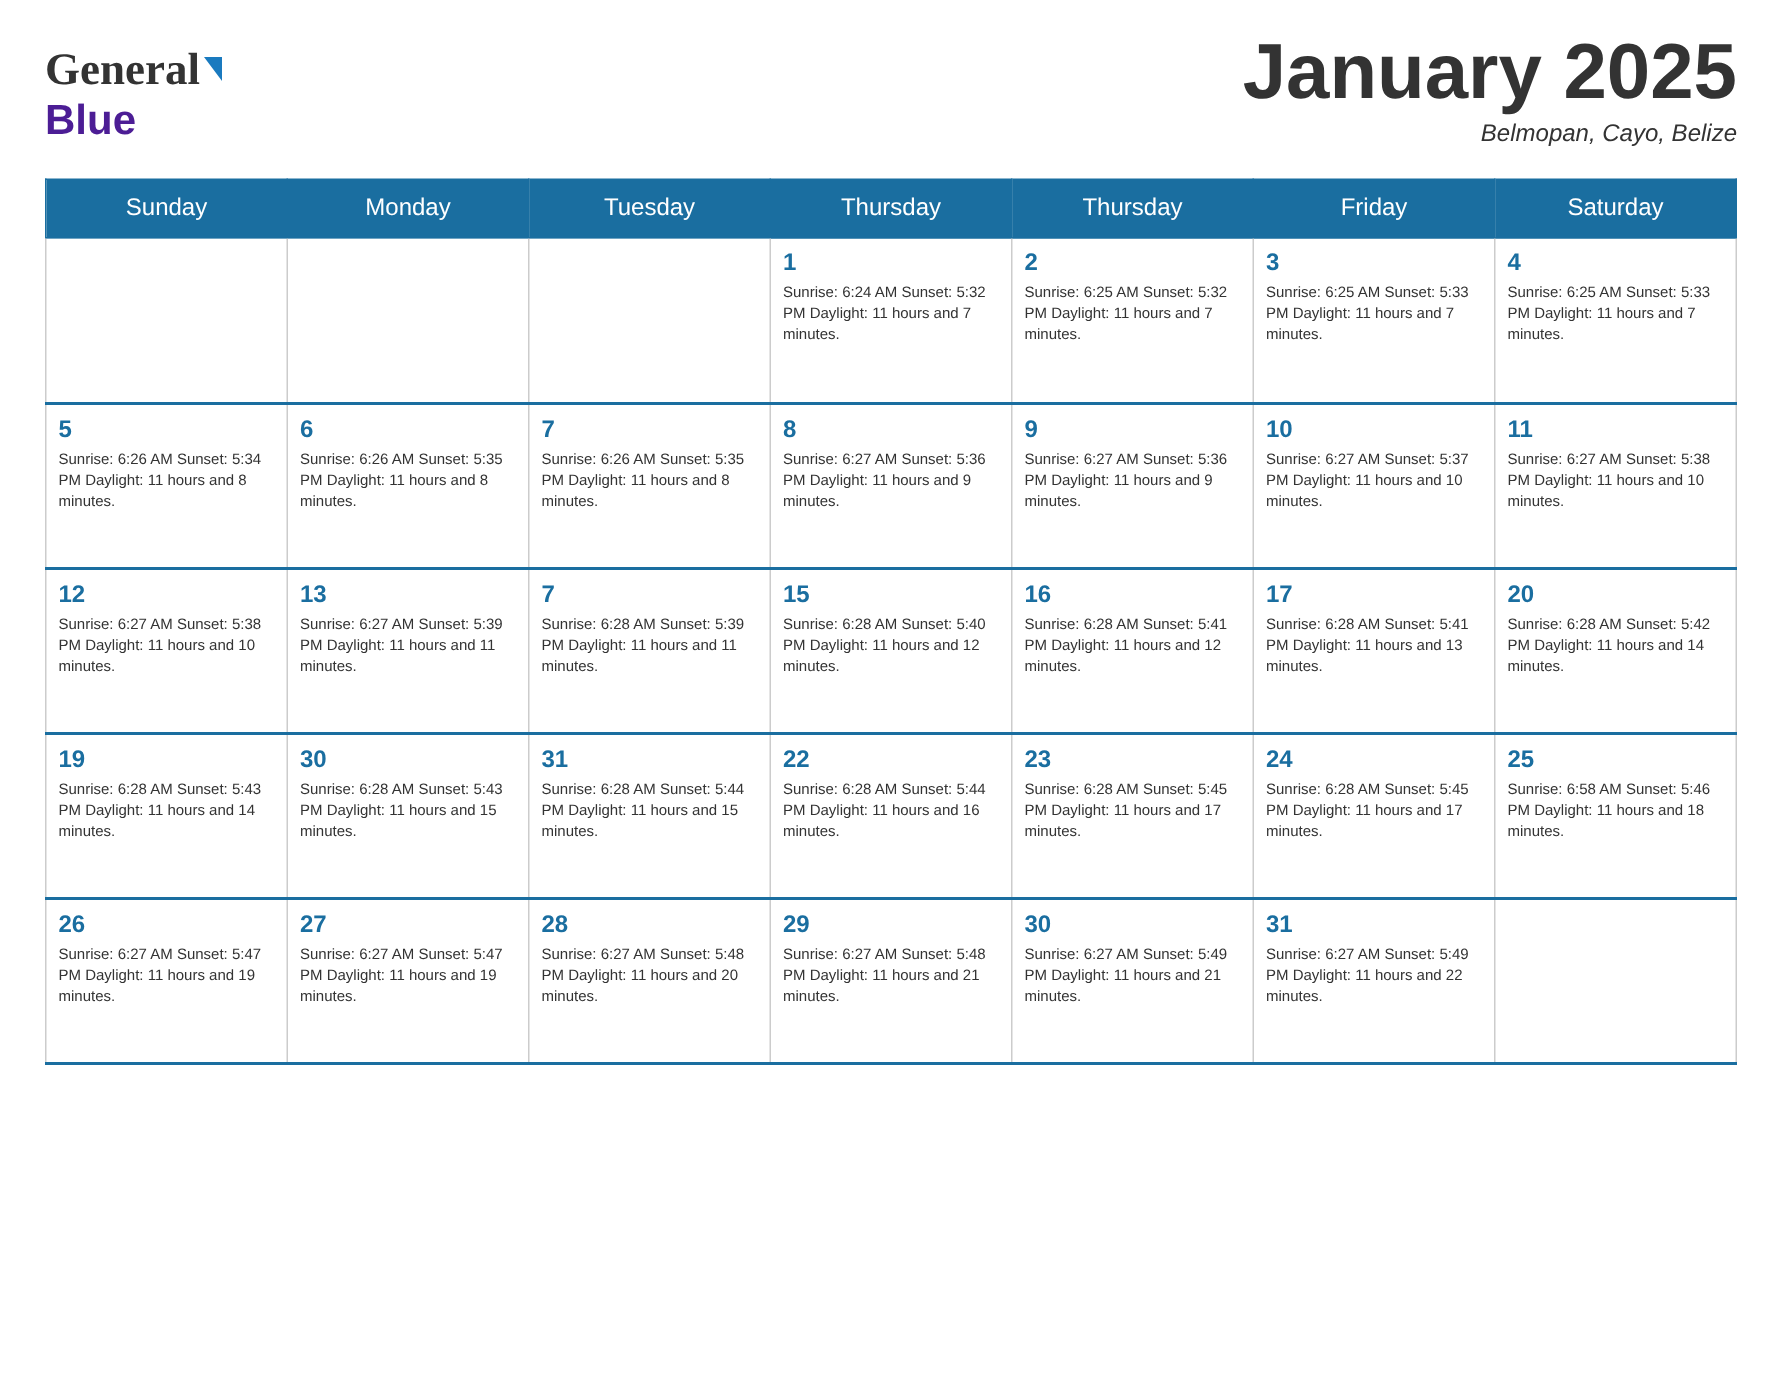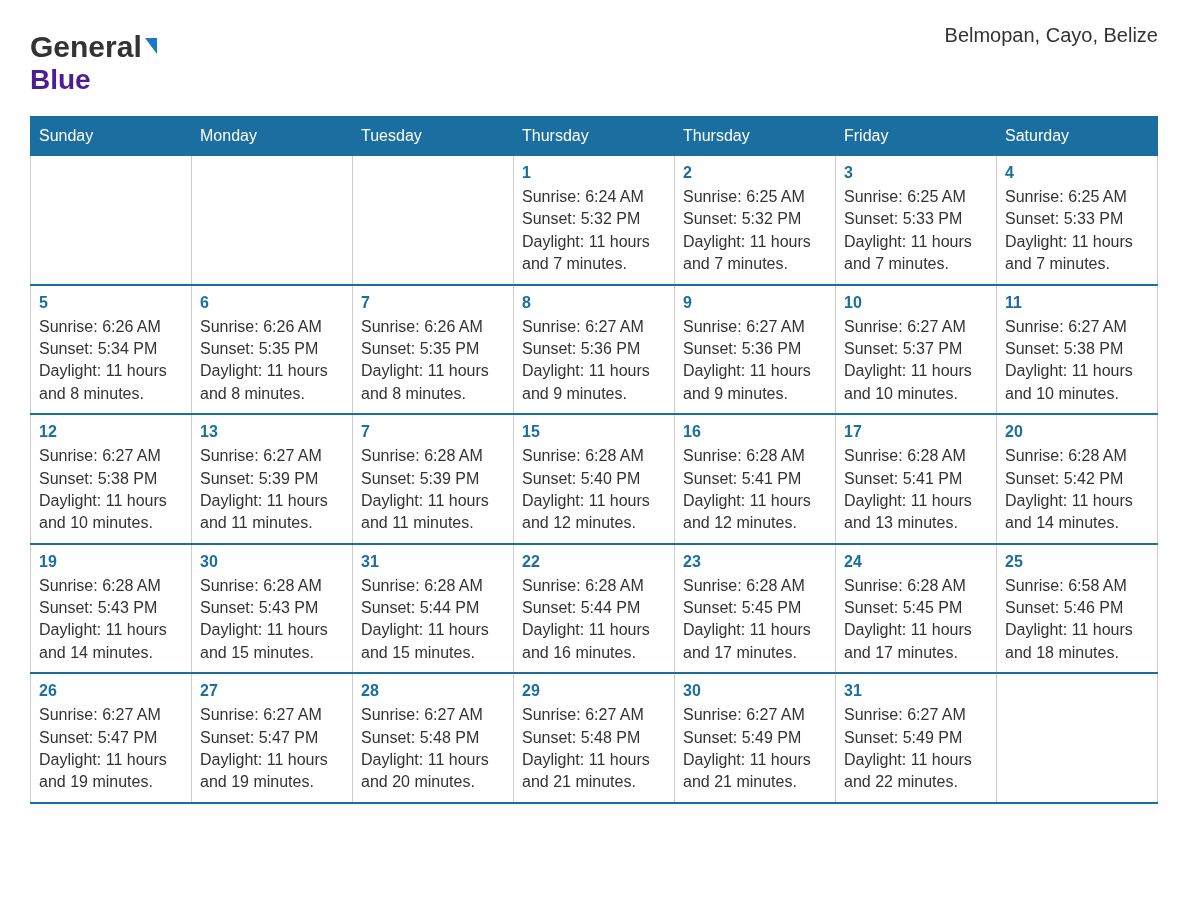--- a/index.html
+++ b/index.html
@@ -37,35 +37,36 @@
     .title-area {
       text-align: right;
     }
     .calendar-title {
       font-size: 52px;
       font-weight: bold;
       color: #333;
       line-height: 1.1;
     }
     .calendar-subtitle {
-      font-size: 20px;
+      font-size: 16px;
       color: #333;
       margin-top: 4px;
+      font-style: italic;
     }
     table {
       width: 100%;
       border-collapse: collapse;
     }
     thead tr th {
       background-color: #1a6ea0;
       color: #fff;
       padding: 10px 8px;
       font-size: 16px;
       font-weight: normal;
-      text-align: left;
+      text-align: center;
       border: 1px solid #1a6ea0;
     }
     tbody tr td {
       vertical-align: top;
       padding: 8px;
       border: 1px solid #ccc;
       width: 14.28%;
       min-height: 110px;
       height: 110px;
     }
@@ -73,40 +74,41 @@
       border-bottom: 2px solid #1a6ea0;
     }
     .day-num {
       font-size: 16px;
       font-weight: bold;
       color: #1a6ea0;
       display: block;
       margin-bottom: 4px;
     }
     .day-info {
-      font-size: 16px;
+      font-size: 10px;
       color: #333;
       line-height: 1.4;
     }
     .empty-cell {
       background: #fff;
     }
   </style>
 </head>
 <body>
 
 <div class="header-area">
   <div class="logo">
     <div class="logo-line1">
-      <span style="color:#333;font-size:30px;font-weight:bold;">General</span>
+      <span style="color:#333;font-size:30px;font-weight:bold;font-family:Liberation Serif, serif;">General</span>
       <span style="display:inline-block;width:0;height:0;border-left:12px solid transparent;border-right:0;border-top:16px solid #1a7abf;margin-left:3px;margin-bottom:2px;"></span>
     </div>
     <div class="logo-line2">Blue</div>
   </div>
   <div class="title-area">
+    <div class="calendar-title">January 2025</div>
     <div class="calendar-subtitle">Belmopan, Cayo, Belize</div>
   </div>
 </div>
 
 <table>
   <thead>
     <tr>
     <th>Sunday</th>
         <th>Monday</th>
         <th>Tuesday</th>

